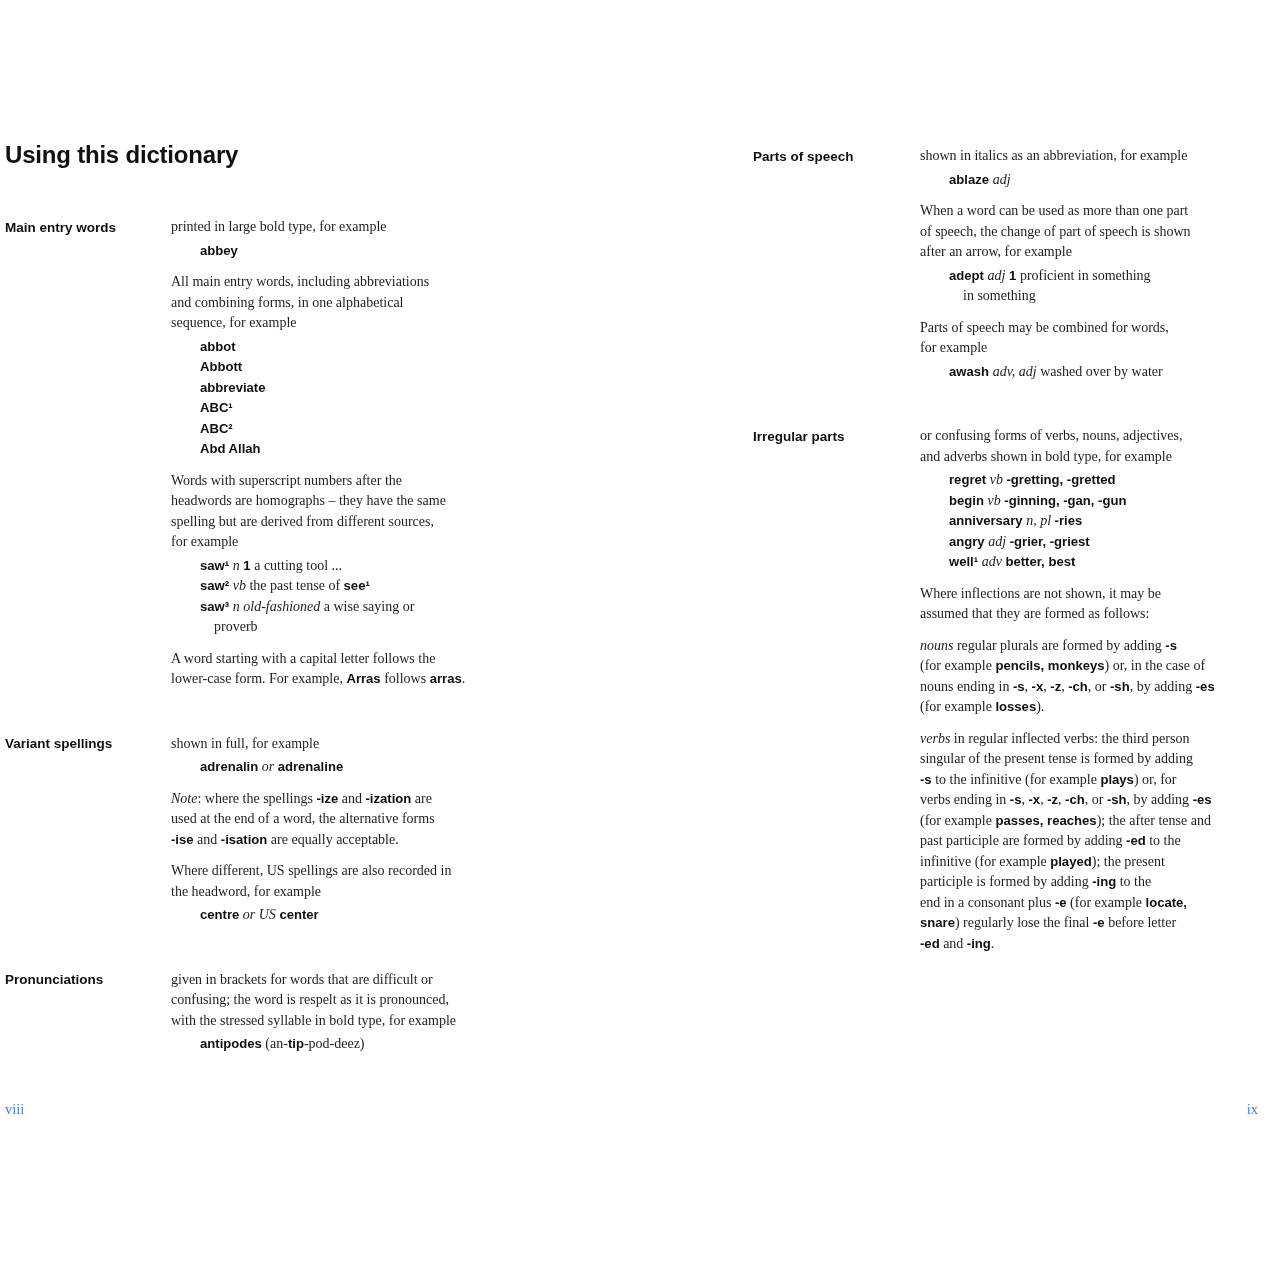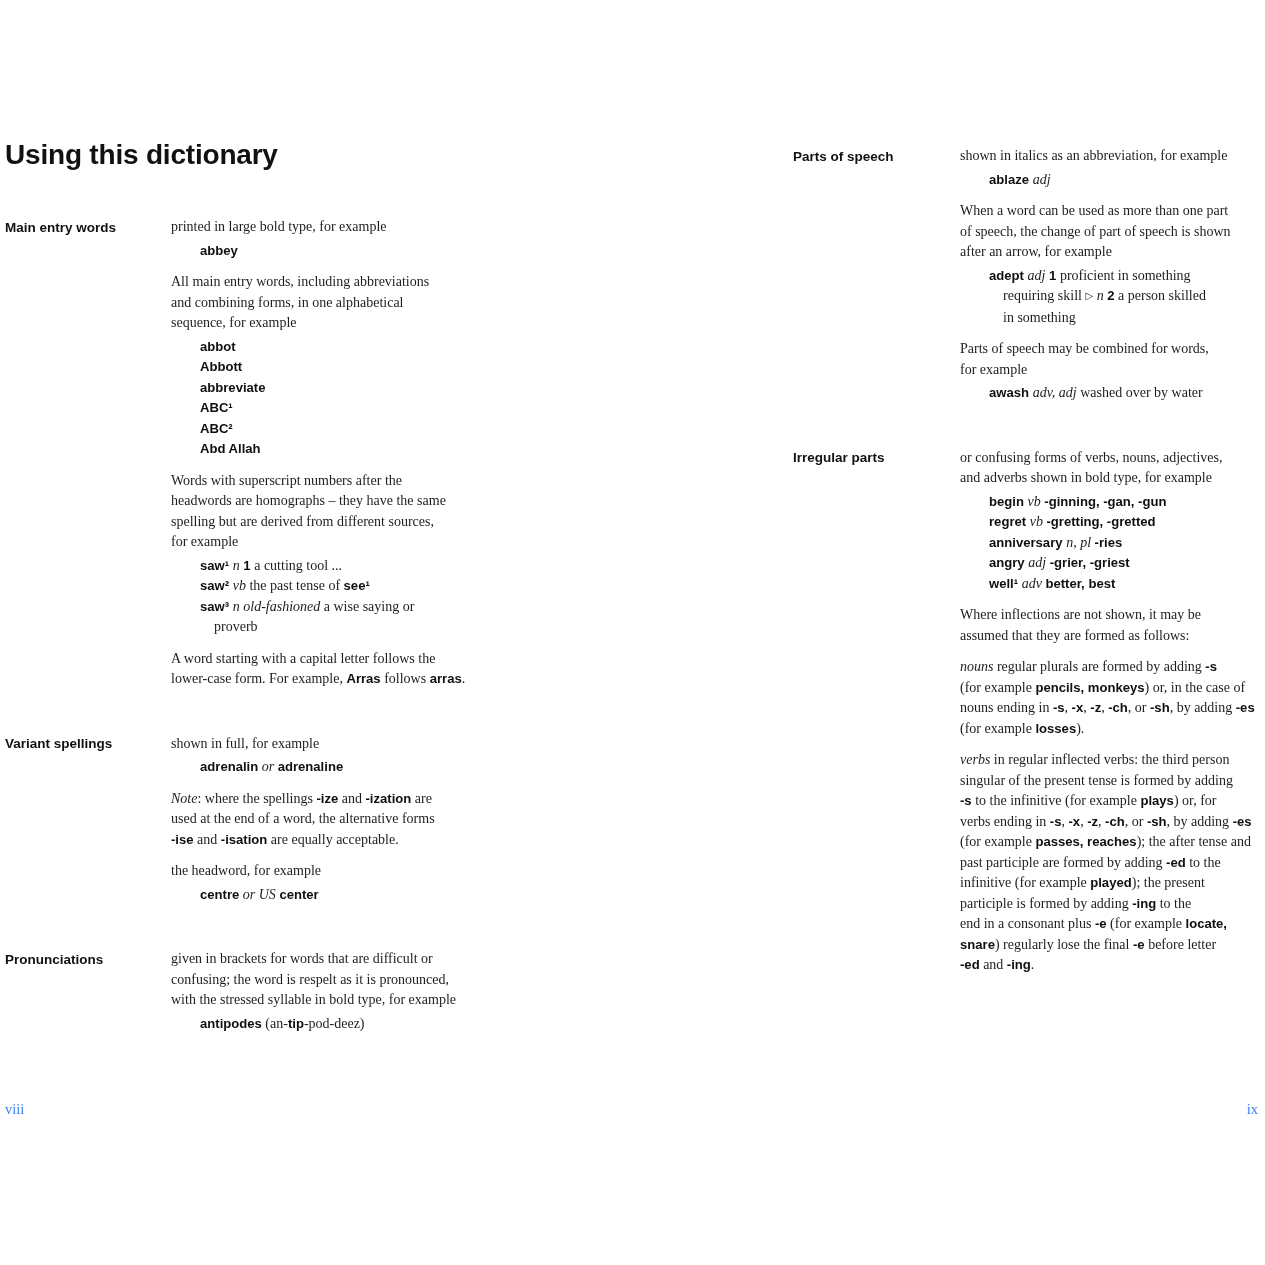--- a/index.html
+++ b/index.html
@@ -20,31 +20,31 @@
     inset: 0;
     background: #ffffff;
   }
   .page { position: absolute; }
   .page-left  { left: 5px;   top: 141px; width: 504px; }
   .page-right { left: 753px; top: 146px; width: 512px; }
 
   .title {
     font-family: "Liberation Sans", sans-serif;
     font-weight: 700;
-    font-size: 28px;
+    font-size: 24px;
     line-height: 28px;
     color: #111111;
     margin: 0 0 48px 0;
     letter-spacing: -0.2px;
   }
 
   .section { display: grid; margin-top: 44px; }
   .section:first-child { margin-top: 0; }
   .page-left  .section { grid-template-columns: 166px 1fr; }
-  .page-right .section { grid-template-columns: 167px 1fr; margin-left: 40px; }
+  .page-right .section { grid-template-columns: 167px 1fr; }
 
   .sec-label {
     font-family: "Liberation Sans", sans-serif;
     font-weight: 700;
     font-size: 13.5px;
     line-height: 20.5px;
     color: #111111;
     padding-top: 0.5px;
   }
 
@@ -140,20 +140,21 @@
             </div>
             <div class="blk ex">
               <div class="ln"><span class="rs-b">adrenalin</span><span class="rs-i"> or </span><span class="rs-b">adrenaline</span></div>
             </div>
             <div class="blk para">
               <div class="ln"><span class="rs-i">Note</span><span class="rs-p">: where the spellings </span><span class="rs-b">-ize</span><span class="rs-p"> and </span><span class="rs-b">-ization</span><span class="rs-p"> are</span></div>
               <div class="ln"><span class="rs-p">used at the end of a word, the alternative forms</span></div>
               <div class="ln"><span class="rs-b">-ise</span><span class="rs-p"> and </span><span class="rs-b">-isation</span><span class="rs-p"> are equally acceptable.</span></div>
             </div>
             <div class="blk para">
+              <div class="ln"><span class="rs-p">Where different, US spellings are also recorded in</span></div>
               <div class="ln"><span class="rs-p">the headword, for example</span></div>
             </div>
             <div class="blk ex">
               <div class="ln"><span class="rs-b">centre</span><span class="rs-i"> or US </span><span class="rs-b">center</span></div>
             </div>
           </div>
         </div>
         <div class="section">
           <div class="sec-label">Pronunciations</div>
           <div class="sec-body">
@@ -181,42 +182,41 @@
             <div class="blk ex">
               <div class="ln"><span class="rs-b">ablaze </span><span class="rs-i">adj</span></div>
             </div>
             <div class="blk para">
               <div class="ln"><span class="rs-p">When a word can be used as more than one part</span></div>
               <div class="ln"><span class="rs-p">of speech, the change of part of speech is shown</span></div>
               <div class="ln"><span class="rs-p">after an arrow, for example</span></div>
             </div>
             <div class="blk ex">
               <div class="ln"><span class="rs-b">adept </span><span class="rs-i">adj </span><span class="rs-b">1 </span><span class="rs-p">proficient in something</span></div>
-              <div class="ln cont"><span class="rs-p">requiring skill </span><span class="rs-a">▷</span><span class="rs-i"> n </span><span class="rs-b">2 </span><span class="rs-p">a person skilled</span></div>
               <div class="ln cont"><span class="rs-p">in something</span></div>
             </div>
             <div class="blk para">
               <div class="ln"><span class="rs-p">Parts of speech may be combined for words,</span></div>
               <div class="ln"><span class="rs-p">for example</span></div>
             </div>
             <div class="blk ex">
               <div class="ln"><span class="rs-b">awash </span><span class="rs-i">adv, adj </span><span class="rs-p">washed over by water</span></div>
             </div>
           </div>
         </div>
         <div class="section">
           <div class="sec-label">Irregular parts</div>
           <div class="sec-body">
             <div class="blk para">
               <div class="ln"><span class="rs-p">or confusing forms of verbs, nouns, adjectives,</span></div>
               <div class="ln"><span class="rs-p">and adverbs shown in bold type, for example</span></div>
             </div>
             <div class="blk ex">
+              <div class="ln"><span class="rs-b">regret </span><span class="rs-i">vb </span><span class="rs-b">-gretting, -gretted</span></div>
               <div class="ln"><span class="rs-b">begin </span><span class="rs-i">vb </span><span class="rs-b">-ginning, -gan, -gun</span></div>
-              <div class="ln"><span class="rs-b">regret </span><span class="rs-i">vb </span><span class="rs-b">-gretting, -gretted</span></div>
               <div class="ln"><span class="rs-b">anniversary </span><span class="rs-i">n, pl </span><span class="rs-b">-ries</span></div>
               <div class="ln"><span class="rs-b">angry </span><span class="rs-i">adj </span><span class="rs-b">-grier, -griest</span></div>
               <div class="ln"><span class="rs-b">well¹ </span><span class="rs-i">adv </span><span class="rs-b">better, best</span></div>
             </div>
             <div class="blk para">
               <div class="ln"><span class="rs-p">Where inflections are not shown, it may be</span></div>
               <div class="ln"><span class="rs-p">assumed that they are formed as follows:</span></div>
             </div>
             <div class="blk para">
               <div class="ln"><span class="rs-i">nouns </span><span class="rs-p">regular plurals are formed by adding </span><span class="rs-b">-s</span></div>

